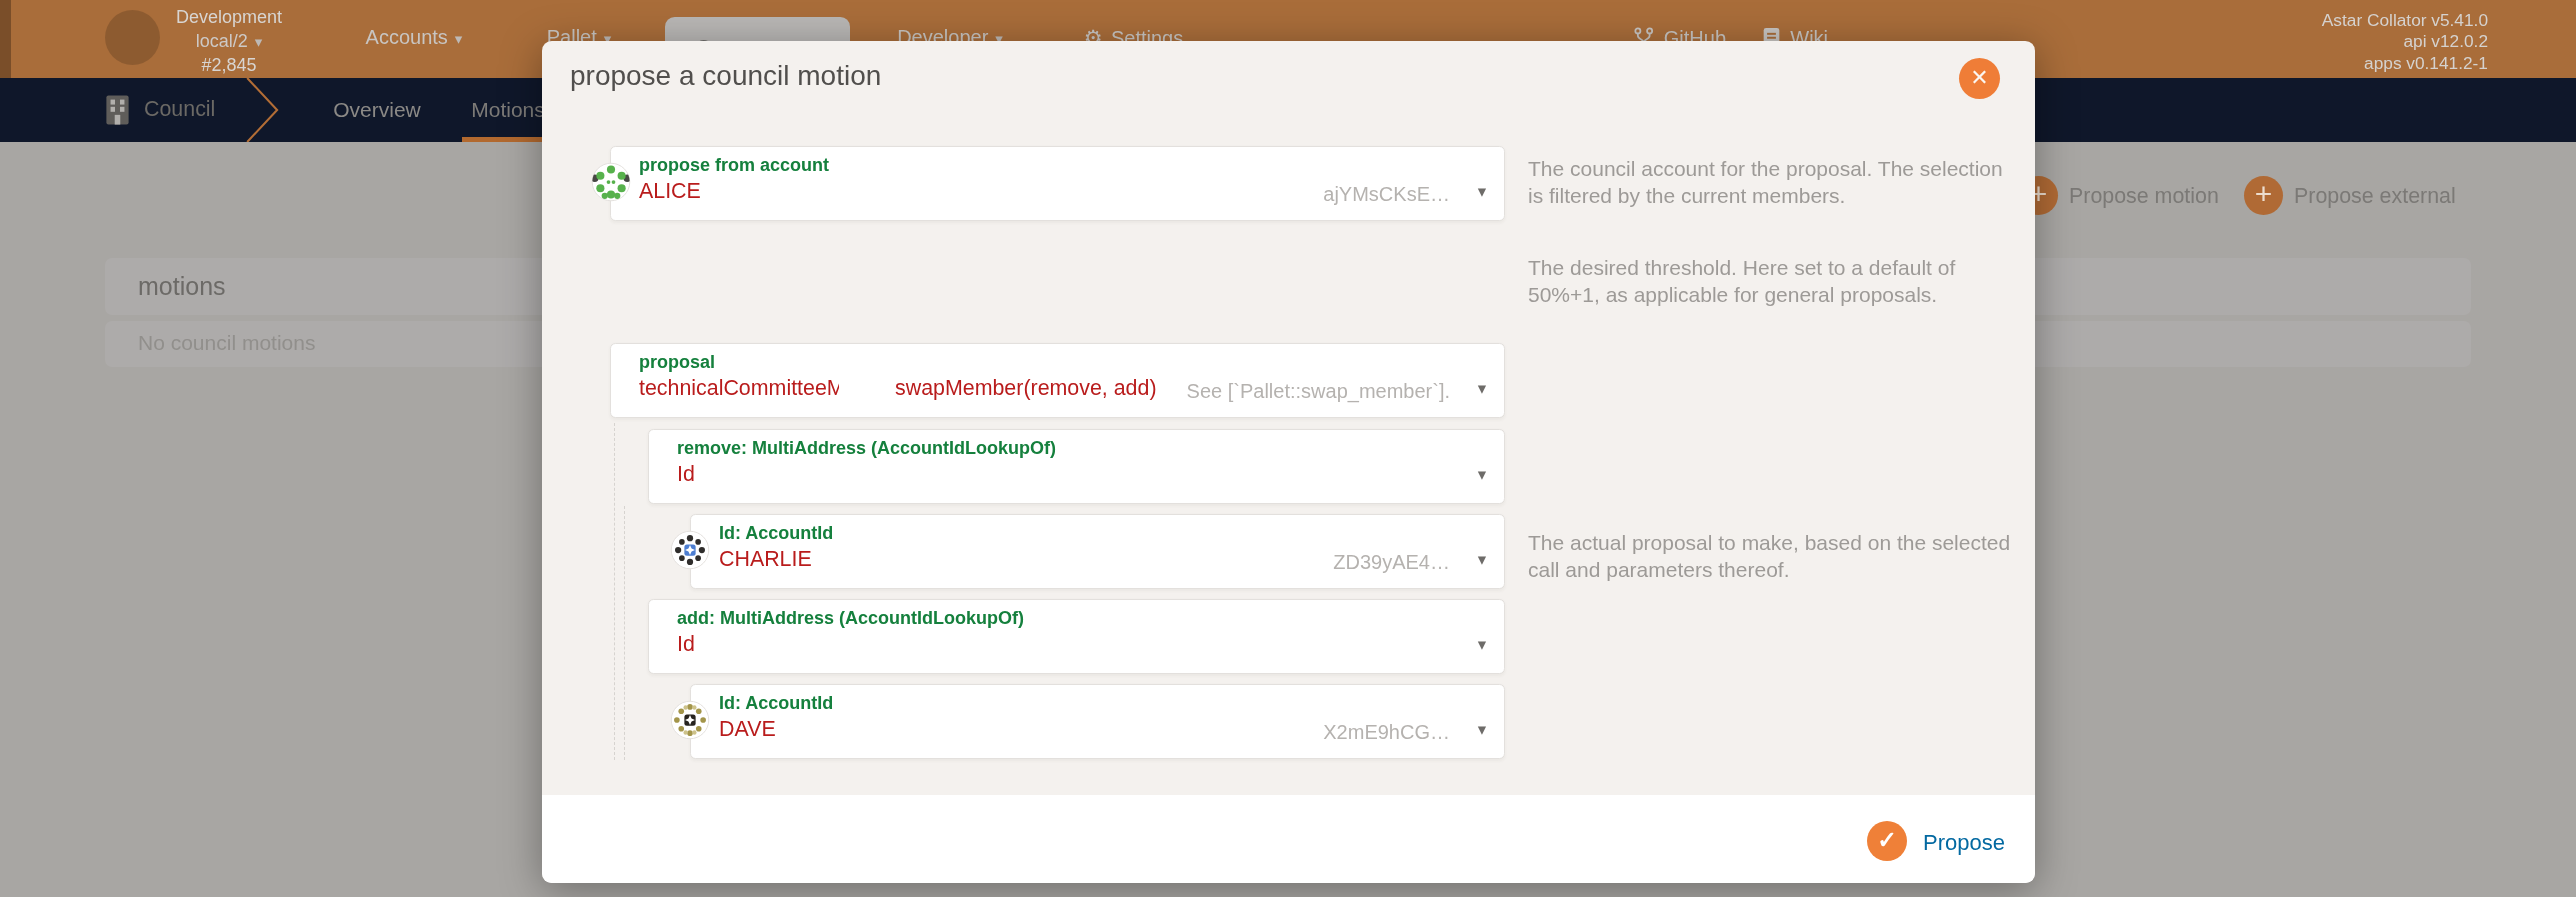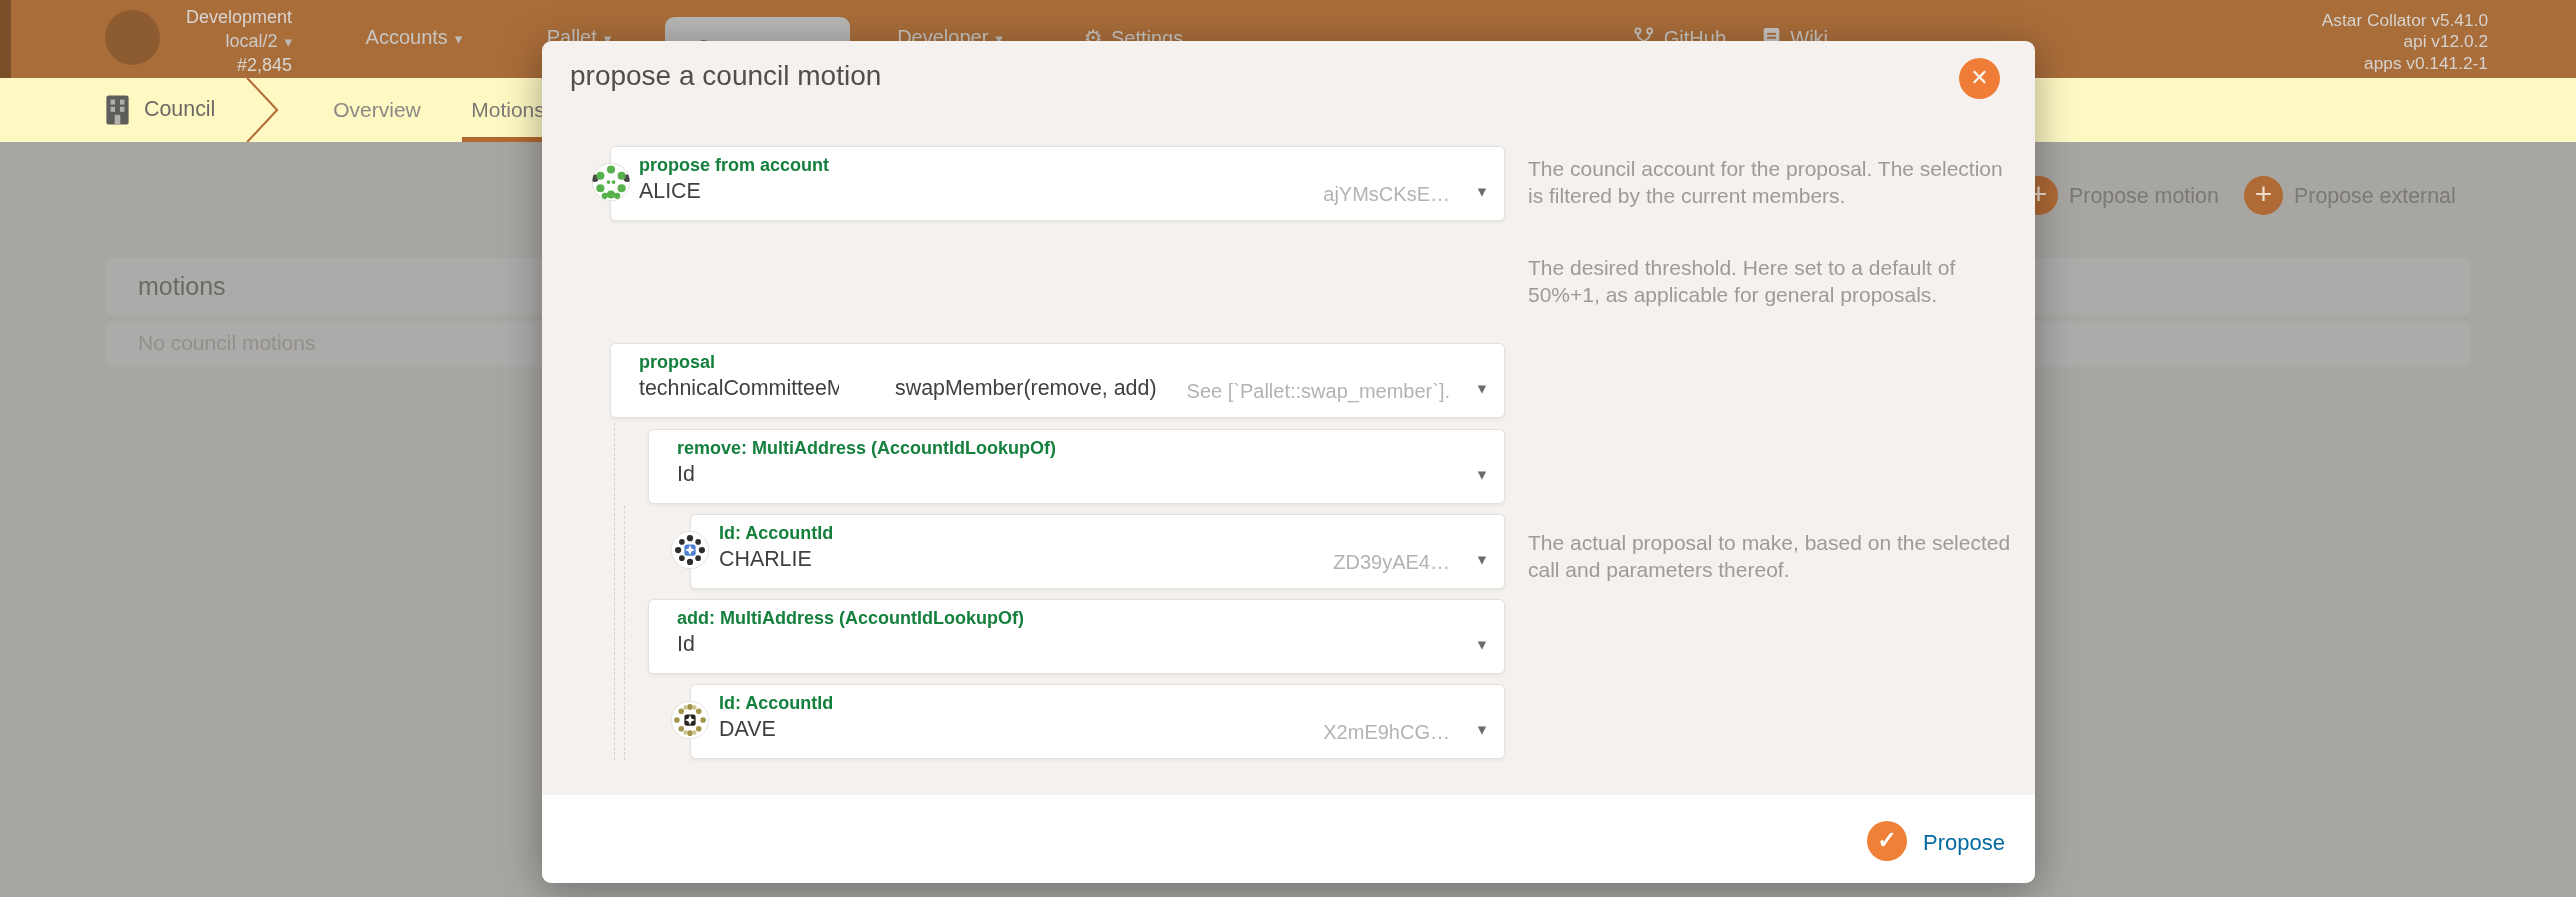--- a/index.html
+++ b/index.html
@@ -9,57 +9,57 @@
   
   #navbar{position:absolute;left:0;top:0;width:2576px;height:78px;background:#a96d3a;}
   .nav-item{position:absolute;top:26px;font-size:20px;color:#c8c5c2;white-space:nowrap;}
   .nav-caret{font-size:15px;color:#bdb9b6;margin-left:7px;}
   #gov-box{position:absolute;left:665px;top:16.6px;width:185px;height:61px;background:#b9b7b5;
            border-radius:9.7px 9.7px 0 0;text-align:center;}
   #gov-box .lbl{font-size:20px;color:#6f6d6a;line-height:61px;}
   #gov-box .nav-caret{color:#8e8b88;}
   .ver-line{font-size:17.3px;color:#d5d2cf;line-height:21.4px;text-align:right;}
   
-  #tabrow{position:absolute;left:0;top:78px;width:2576px;height:64px;background:#fef9c3;}
+  #tabrow{position:absolute;left:0;top:78px;width:2576px;height:64px;background:#0f172a;}
   
   .bg-card{position:absolute;background:#adabaa;border-radius:7px;}
   .plus-circle{position:absolute;width:39px;height:39px;border-radius:50%;background:#b06a35;
                color:#ecddce;font-size:30px;line-height:36px;text-align:center;}
   .bg-btn-label{position:absolute;font-size:21.4px;color:#7b7976;top:7.6px;}
   
   #modal{position:absolute;left:542px;top:41px;width:1493px;height:842px;background:#f4f1ee;
          border-radius:9.7px;box-shadow:0 7px 41px rgba(0,0,0,.35);overflow:hidden;}
   #modal-title{position:absolute;left:28px;top:19.3px;font-size:28px;color:#514f4d;}
   #modal-close{position:absolute;left:1417px;top:16.6px;width:41px;height:41px;border-radius:50%;
                background:#ef7d37;color:#fbf6f1;font-size:22px;line-height:40px;text-align:center;cursor:pointer;}
   .fieldrow{position:absolute;height:73px;background:#ffffff;border:0.7px solid #e3e0dd;
             border-radius:5.5px;box-shadow:0 1.4px 3.5px rgba(60,50,40,.05);cursor:pointer;}
   .flabel{position:absolute;left:28px;top:8.3px;font-size:18px;font-weight:700;color:#15803d;white-space:nowrap;}
-  .fvalue{position:absolute;left:28px;top:32px;font-size:21.4px;color:#404040;white-space:nowrap;}
+  .fvalue{position:absolute;left:28px;top:32px;font-size:21.4px;color:#b91c1c;white-space:nowrap;}
   .fhint{position:absolute;right:54px;top:36px;font-size:20px;color:#b5b2af;white-space:nowrap;}
   .fcaret{position:absolute;right:18px;top:35px;font-size:16.6px;color:#6e6c69;}
   .helper{position:absolute;left:986px;width:484px;font-size:21px;line-height:27px;color:#9d9a97;}
   .rail{position:absolute;border-left:1.4px dashed #d6d3cf;width:0;}
   .identicon{position:absolute;width:40px;height:40px;}
   #footer{position:absolute;left:0;top:754px;width:1493px;height:88px;background:#ffffff;}
   #propose-btn-circle{position:absolute;left:1325px;top:780px;width:40px;height:40px;border-radius:50%;
         background:#ef8038;color:#fff;font-size:23.5px;line-height:39px;text-align:center;font-weight:700;cursor:pointer;}
   #propose-btn-label{position:absolute;left:1381px;top:788px;font-size:22px;color:#0369a1;}
   .dejavu{font-family:"DejaVu Sans","Liberation Sans",sans-serif;}
 </style>
 </head>
 <body>
 
 <div id="app">
 
   <div id="navbar">
     <div class="abs" style="left:0;top:0;width:11px;height:78px;background:rgba(0,0,0,.28);"></div>
     <div class="abs" style="left:105px;top:9.7px;width:55px;height:55px;border-radius:50%;background:rgba(0,0,0,.16);"></div>
 
-    <div class="abs" style="left:166px;top:7px;width:126px;text-align:right;">
+    <div class="abs" style="left:166px;top:7px;width:126px;text-align:center;">
       <div style="font-size:18px;color:#d8d5d2;">Development</div>
       <div style="font-size:18px;color:#cdc9c6;margin-top:2.8px;">
         <span>local/2</span><span class="nav-caret">▾</span>
       </div>
       <div style="font-size:18px;color:#d8d5d2;margin-top:2.8px;">#2,845</div>
     </div>
 
     <div class="nav-item" style="left:345px;width:138px;text-align:center;">
       <span>Accounts</span><span class="nav-caret">▾</span>
     </div>

